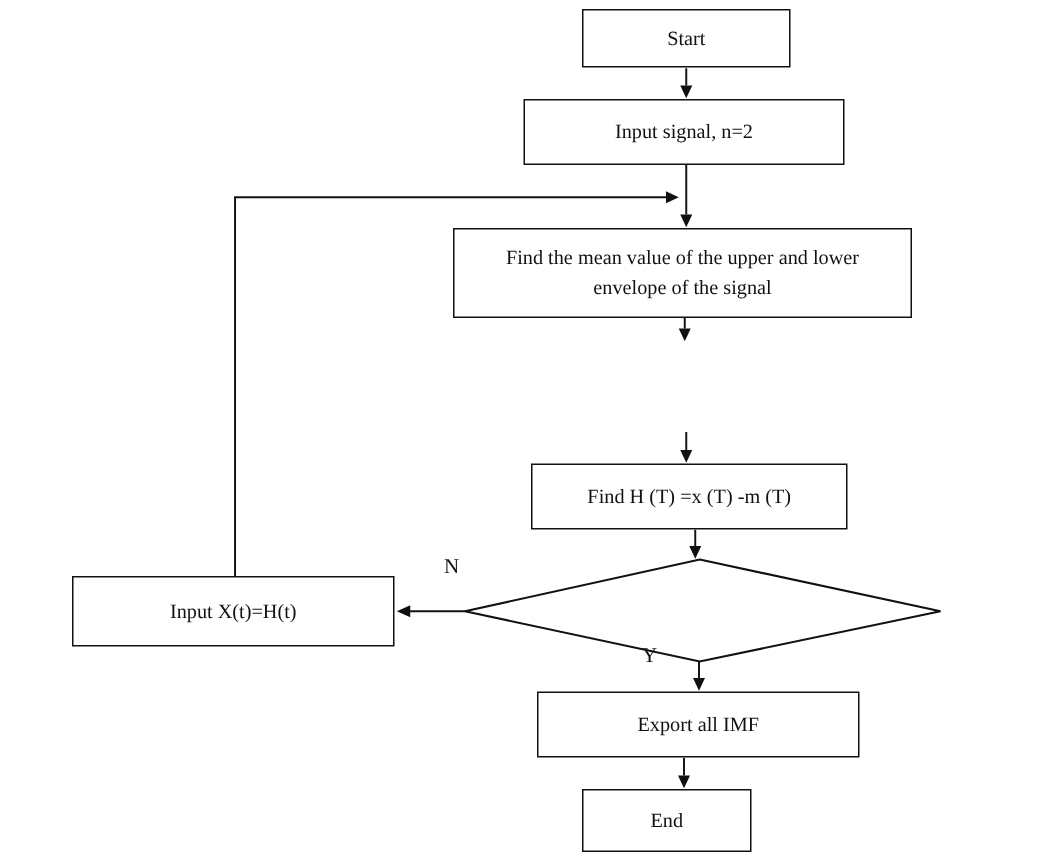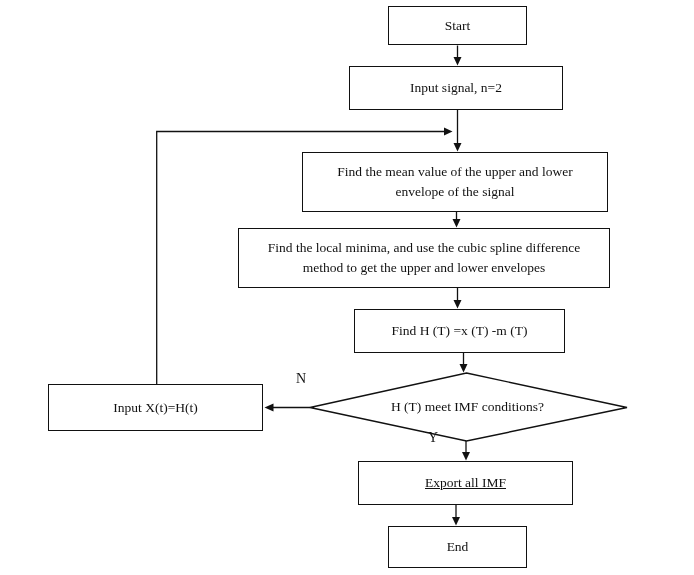--- a/index.html
+++ b/index.html
@@ -35,22 +35,22 @@
     text-align: center;
     font-size: 13.5px;
     line-height: 1.45;
   }
   .node-start    { left: 388px; top: 6px;   width: 139px; height: 39px; }
   .node-input    { left: 349px; top: 66px;  width: 214px; height: 44px; }
   .node-mean     { left: 302px; top: 152px; width: 306px; height: 60px; }
   .node-minima   { left: 238px; top: 228px; width: 372px; height: 60px; }
   .node-findh    { left: 354px; top: 309px; width: 211px; height: 44px; }
   .node-order    { left: 48px;  top: 384px; width: 215px; height: 47px; }
-  .node-export   { left: 358px; top: 461px; width: 215px; height: 44px; text-decoration: underline; }
-  .node-end      { left: 388px; top: 526px; width: 139px; height: 42px; }
+  .node-export   { left: 358px; top: 461px; width: 215px; height: 44px; }
+  .node-end      { left: 388px; top: 526px; width: 113px; height: 42px; }
   .node-mean .txt   { max-width: 282px; }
   .node-minima .txt { max-width: 356px; }
   .decision-text {
     position: absolute;
     left: 320px;
     top: 396px;
     width: 295px;
     text-align: center;
     font-size: 13.5px;
     line-height: 22px;
@@ -111,29 +111,25 @@
   </div>
 
   <div class="node node-input">
     <span class="txt">Input signal, n=2</span>
   </div>
 
   <div class="node node-mean">
     <span class="txt">Find the mean value of the upper and lower envelope of the signal</span>
   </div>
 
-  <div class="node node-minima">
-    <span class="txt">Find the local minima, and use the cubic spline difference method to get the upper and lower envelopes</span>
-  </div>
 
   <div class="node node-findh">
     <span class="txt">Find H (T) =x (T) -m (T)</span>
   </div>
 
-  <div class="decision-text">H (T) meet IMF conditions?</div>
 
   <div class="node node-order">
     <span class="txt">Input X(t)=H(t)</span>
   </div>
 
   <div class="node node-export">
     <span class="txt">Export all IMF</span>
   </div>
 
   <div class="node node-end">

